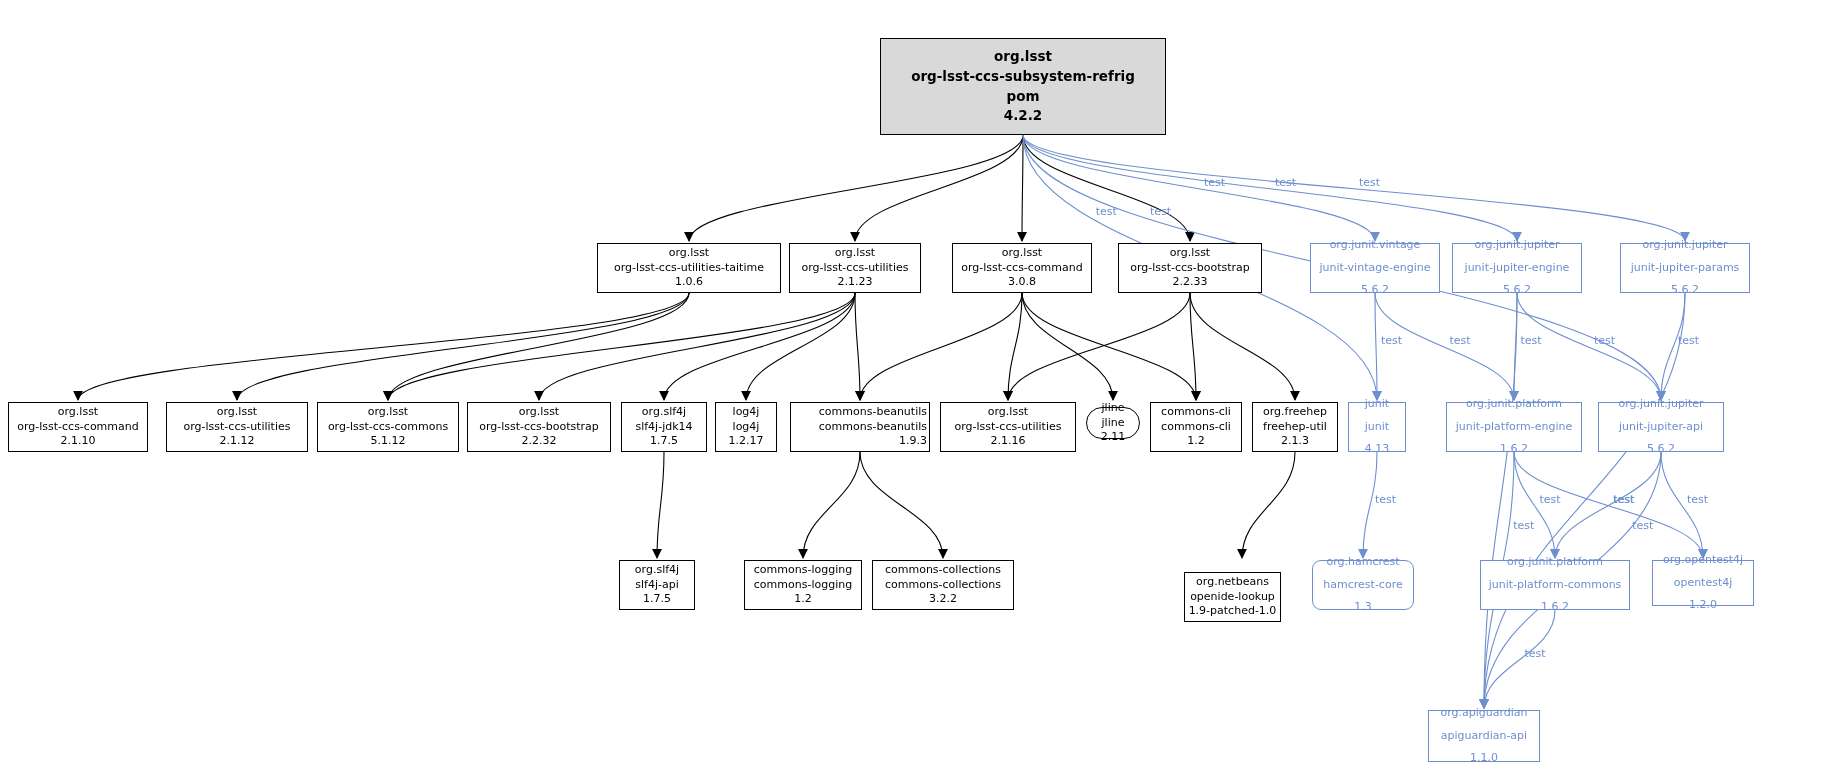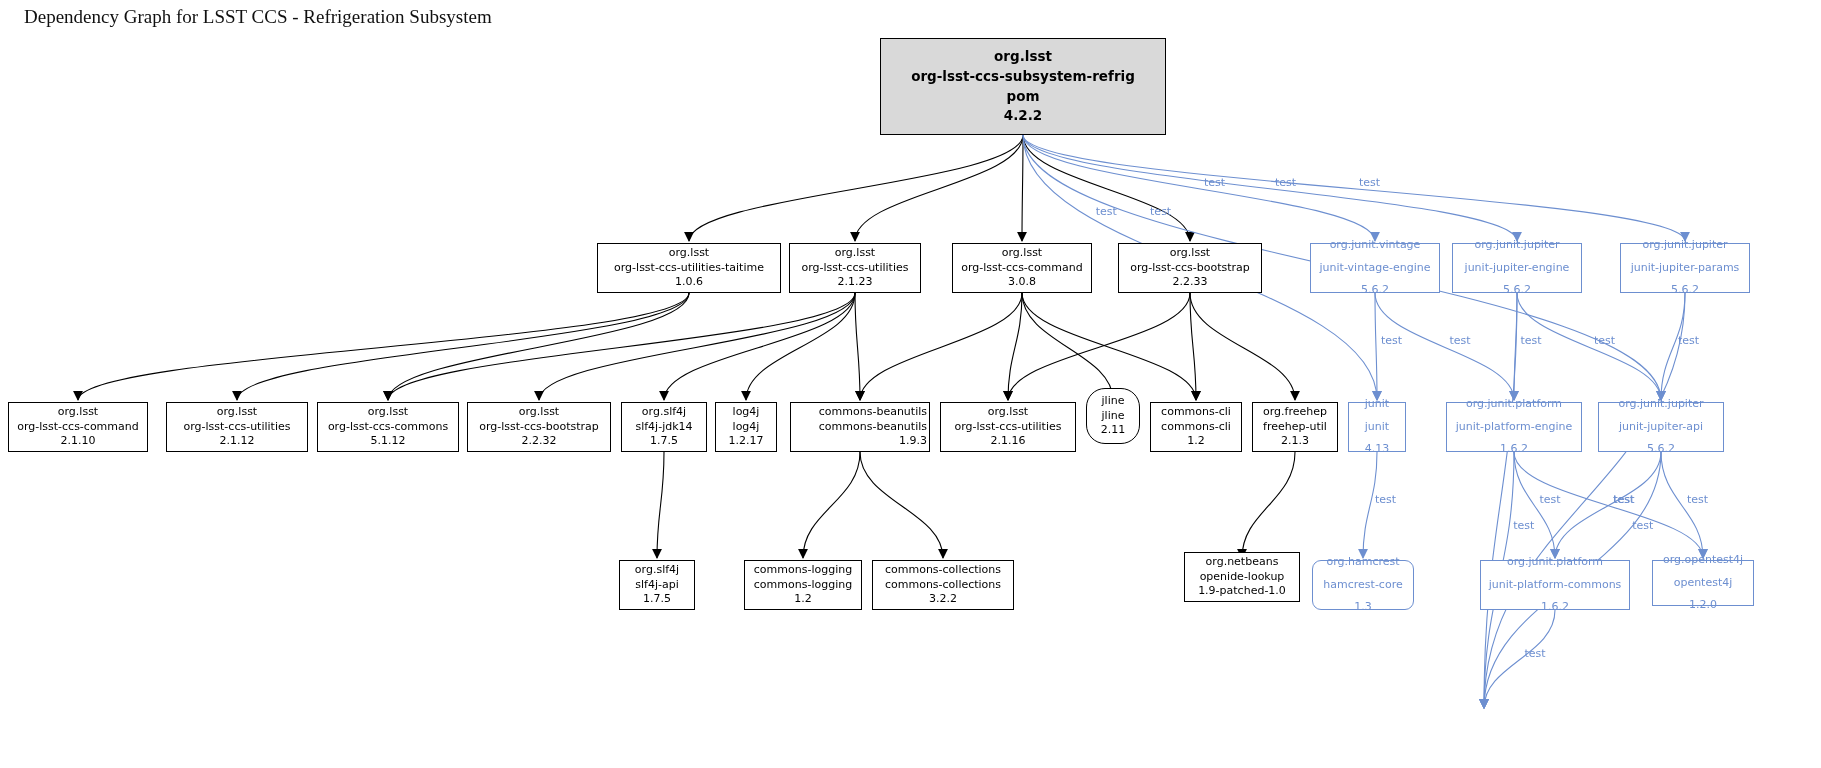--- a/index.html
+++ b/index.html
@@ -31,21 +31,20 @@
   .node.test{border-color:var(--blue);color:var(--blue);gap:8px;}
   .edge{fill:none;stroke-width:1.1px;}
   .edge.compile{stroke:var(--edge-black);}
   .edge.test{stroke:var(--blue);}
   .edge-label{font-size:11px;fill:var(--blue);font-family:"DejaVu Sans","Liberation Sans",sans-serif;}
 </style>
 </head>
 <body>
 
 <div class="canvas">
-  <h1 class="graph-title">Dependency Graph for LSST CCS - Refrigeration Subsystem</h1>
 
   <svg id="edge-layer" width="1821" height="768" viewBox="0 0 1821 768" xmlns="http://www.w3.org/2000/svg">
     <defs>
       <marker id="arrow-compile" viewBox="0 0 10 10" refX="9" refY="5" markerWidth="9" markerHeight="9" orient="auto">
         <path d="M0,0 L10,5 L0,10 z" fill="#000000"></path>
       </marker>
       <marker id="arrow-test" viewBox="0 0 10 10" refX="9" refY="5" markerWidth="9" markerHeight="9" orient="auto">
         <path id="arrow-test-path" d="M0,0 L10,5 L0,10 z" fill="#6d8fd0"></path>
       </marker>
     </defs>
@@ -193,21 +192,21 @@
       <div class="node normal" style="left: 790px; top: 402px; width: 140px; height: 50px; align-items: flex-end;">
         <div class="nl">commons-beanutils</div>
         <div class="nl">commons-beanutils</div>
         <div class="nl">1.9.3</div>
       </div>
       <div class="node normal" style="left: 940px; top: 402px; width: 136px; height: 50px;">
         <div class="nl">org.lsst</div>
         <div class="nl">org-lsst-ccs-utilities</div>
         <div class="nl">2.1.16</div>
       </div>
-      <div class="node normal" style="left: 1086px; top: 388px; width: 54px; height: 56px; border-radius: 19px;">
+      <div class="node normal" style="left: 1086px; top: 407px; width: 54px; height: 32px; border-radius: 19px;">
         <div class="nl">jline</div>
         <div class="nl">jline</div>
         <div class="nl">2.11</div>
       </div>
       <div class="node normal" style="left: 1150px; top: 402px; width: 92px; height: 50px;">
         <div class="nl">commons-cli</div>
         <div class="nl">commons-cli</div>
         <div class="nl">1.2</div>
       </div>
       <div class="node normal" style="left: 1252px; top: 402px; width: 86px; height: 50px;">
@@ -238,34 +237,39 @@
       <div class="node normal" style="left: 744px; top: 560px; width: 118px; height: 50px; align-items: center;">
         <div class="nl">commons-logging</div>
         <div class="nl">commons-logging</div>
         <div class="nl">1.2</div>
       </div>
       <div class="node normal" style="left: 872px; top: 560px; width: 142px; height: 50px;">
         <div class="nl">commons-collections</div>
         <div class="nl">commons-collections</div>
         <div class="nl">3.2.2</div>
       </div>
-      <div class="node normal" style="left: 1184px; top: 552px; width: 116px; height: 50px;">
+      <div class="node normal" style="left: 1184px; top: 572px; width: 97px; height: 50px;">
         <div class="nl">org.netbeans</div>
         <div class="nl">openide-lookup</div>
         <div class="nl">1.9-patched-1.0</div>
       </div>
       <div class="node test" style="left: 1312px; top: 560px; width: 102px; height: 50px; border-radius: 9px;">
         <div class="nl">org.hamcrest</div>
         <div class="nl">hamcrest-core</div>
         <div class="nl">1.3</div>
       </div>
       <div class="node test" style="left: 1480px; top: 560px; width: 150px; height: 50px;">
         <div class="nl">org.junit.platform</div>
         <div class="nl">junit-platform-commons</div>
         <div class="nl">1.6.2</div>
       </div>
       <div class="node test" style="left: 1652px; top: 560px; width: 102px; height: 46px;">
         <div class="nl">org.opentest4j</div>
         <div class="nl">opentest4j</div>
         <div class="nl">1.2.0</div>
       </div>
+      <div class="node test" style="left: 1428px; top: 710px; width: 112px; height: 52px;">
+        <div class="nl">org.apiguardian</div>
+        <div class="nl">apiguardian-api</div>
+        <div class="nl">1.1.0</div>
+      </div>
     </div>
 </div>
 
 </body></html>

